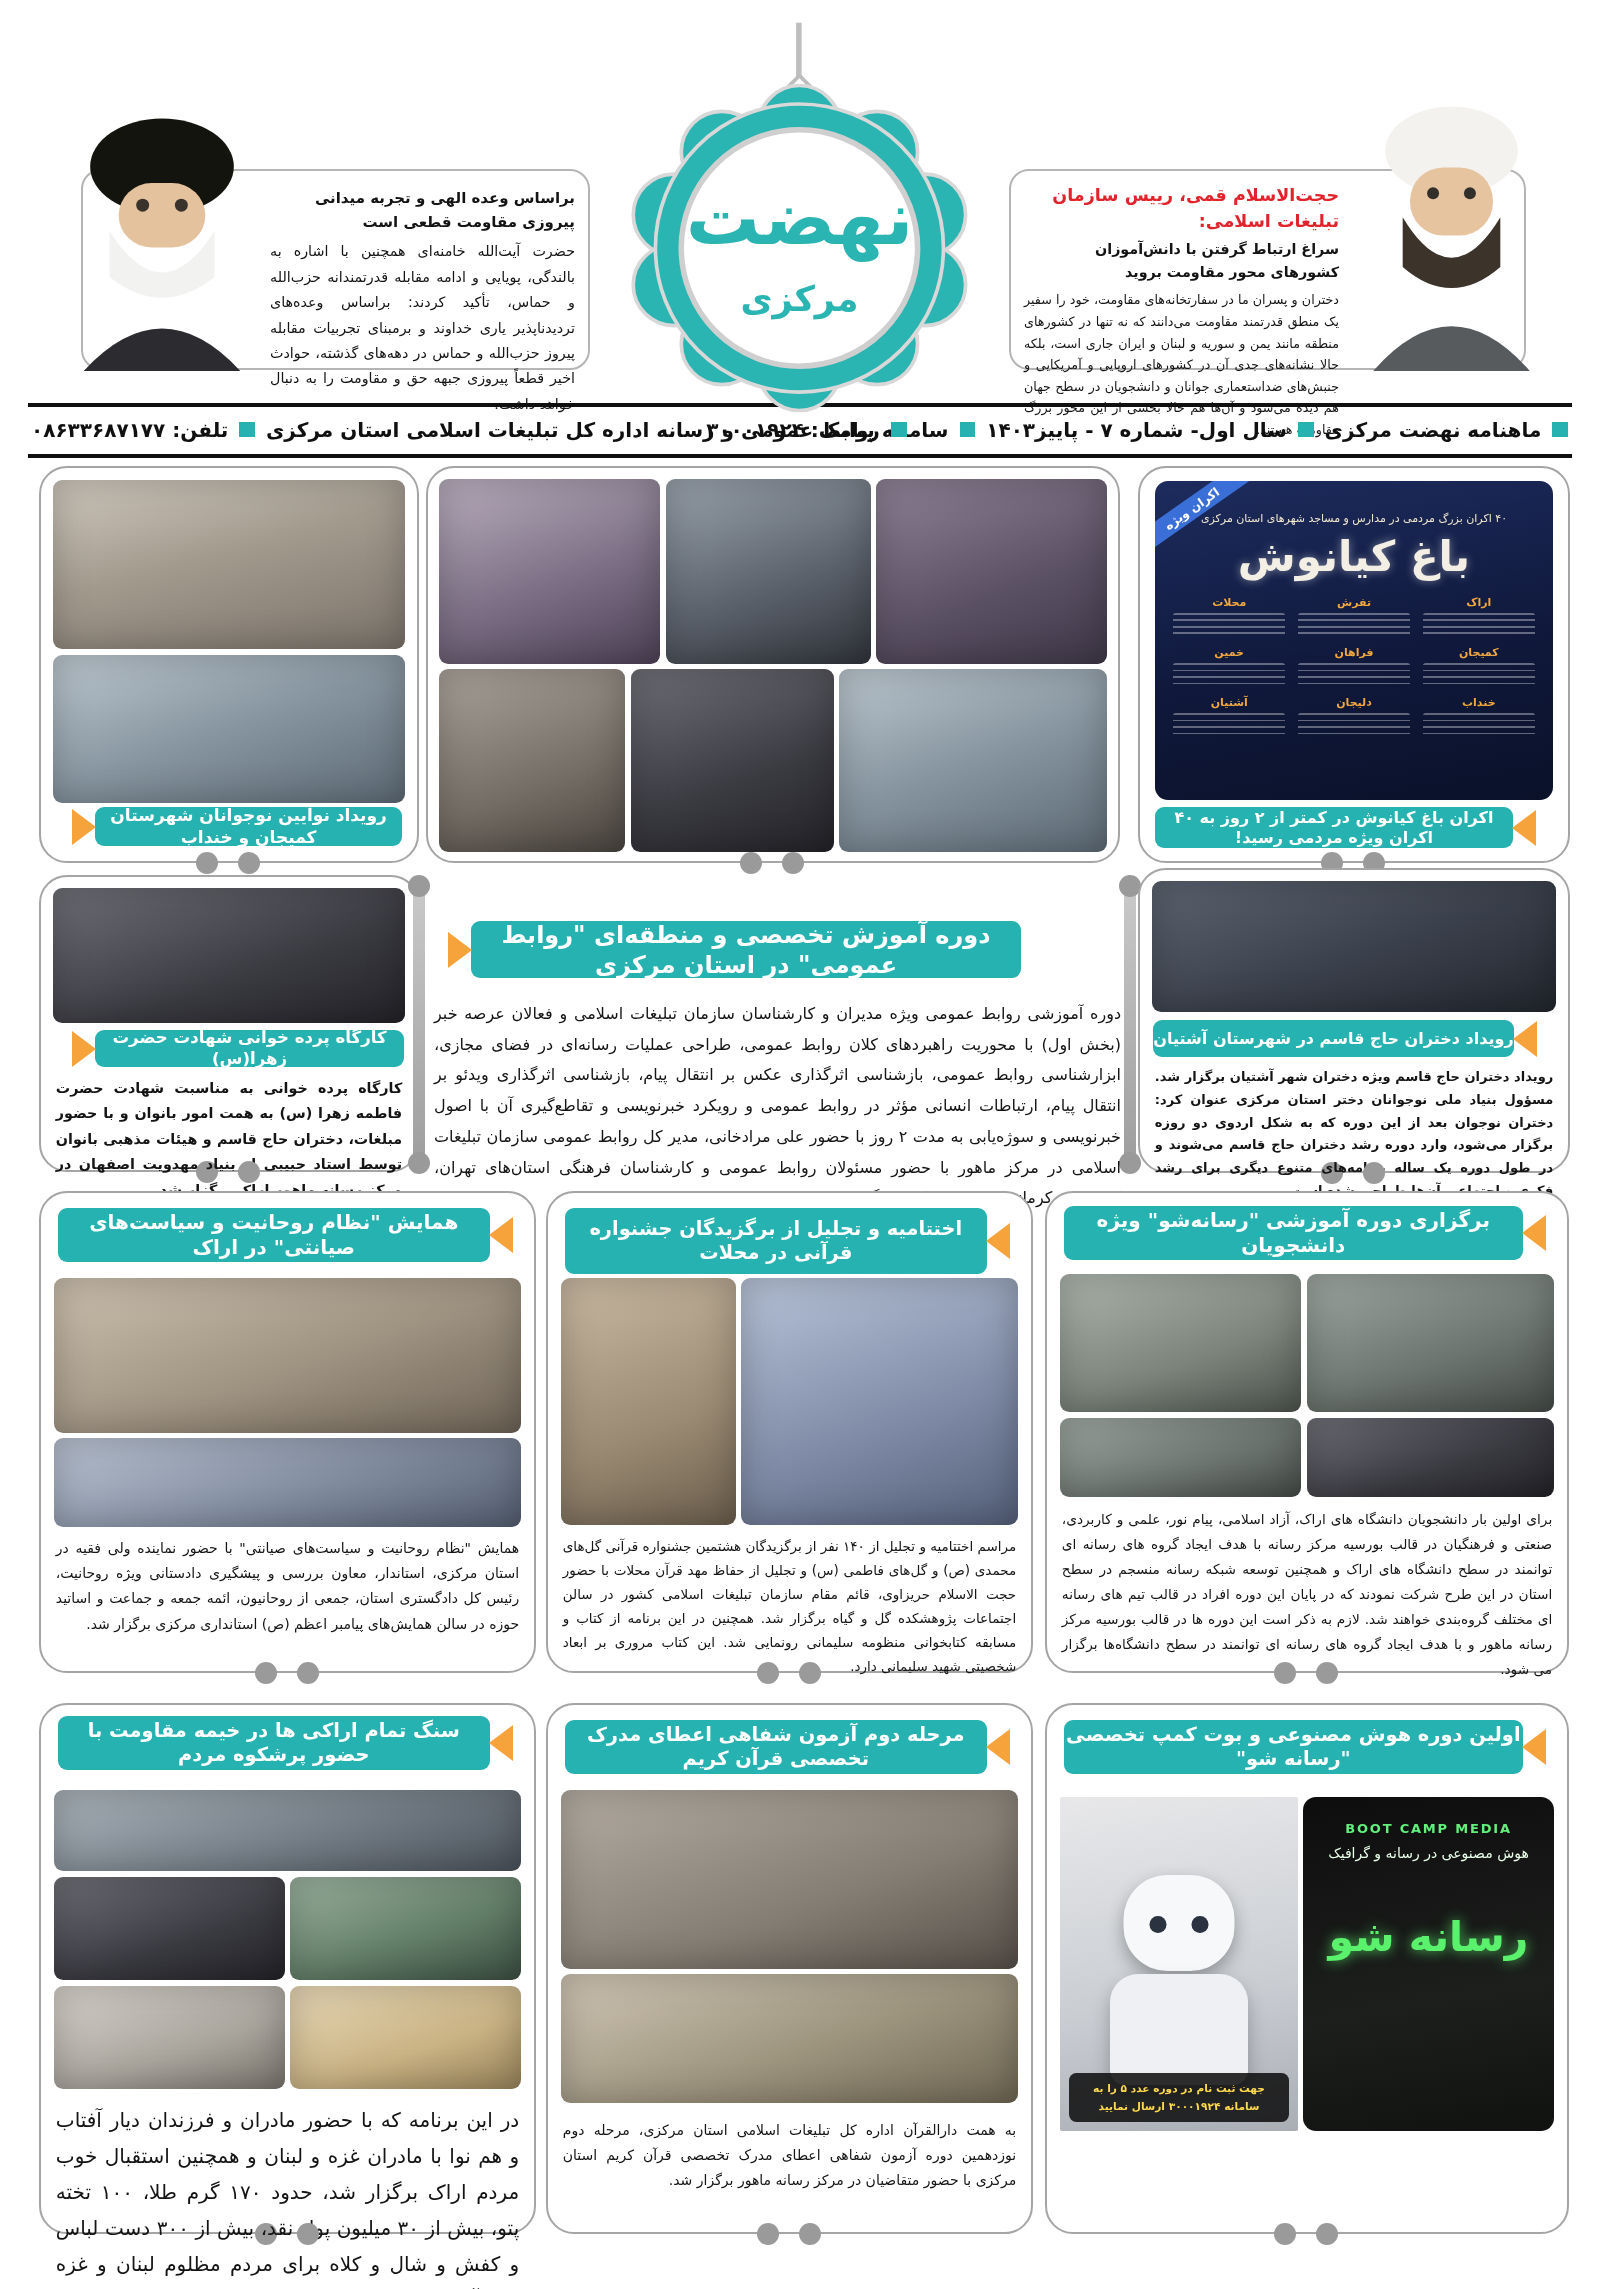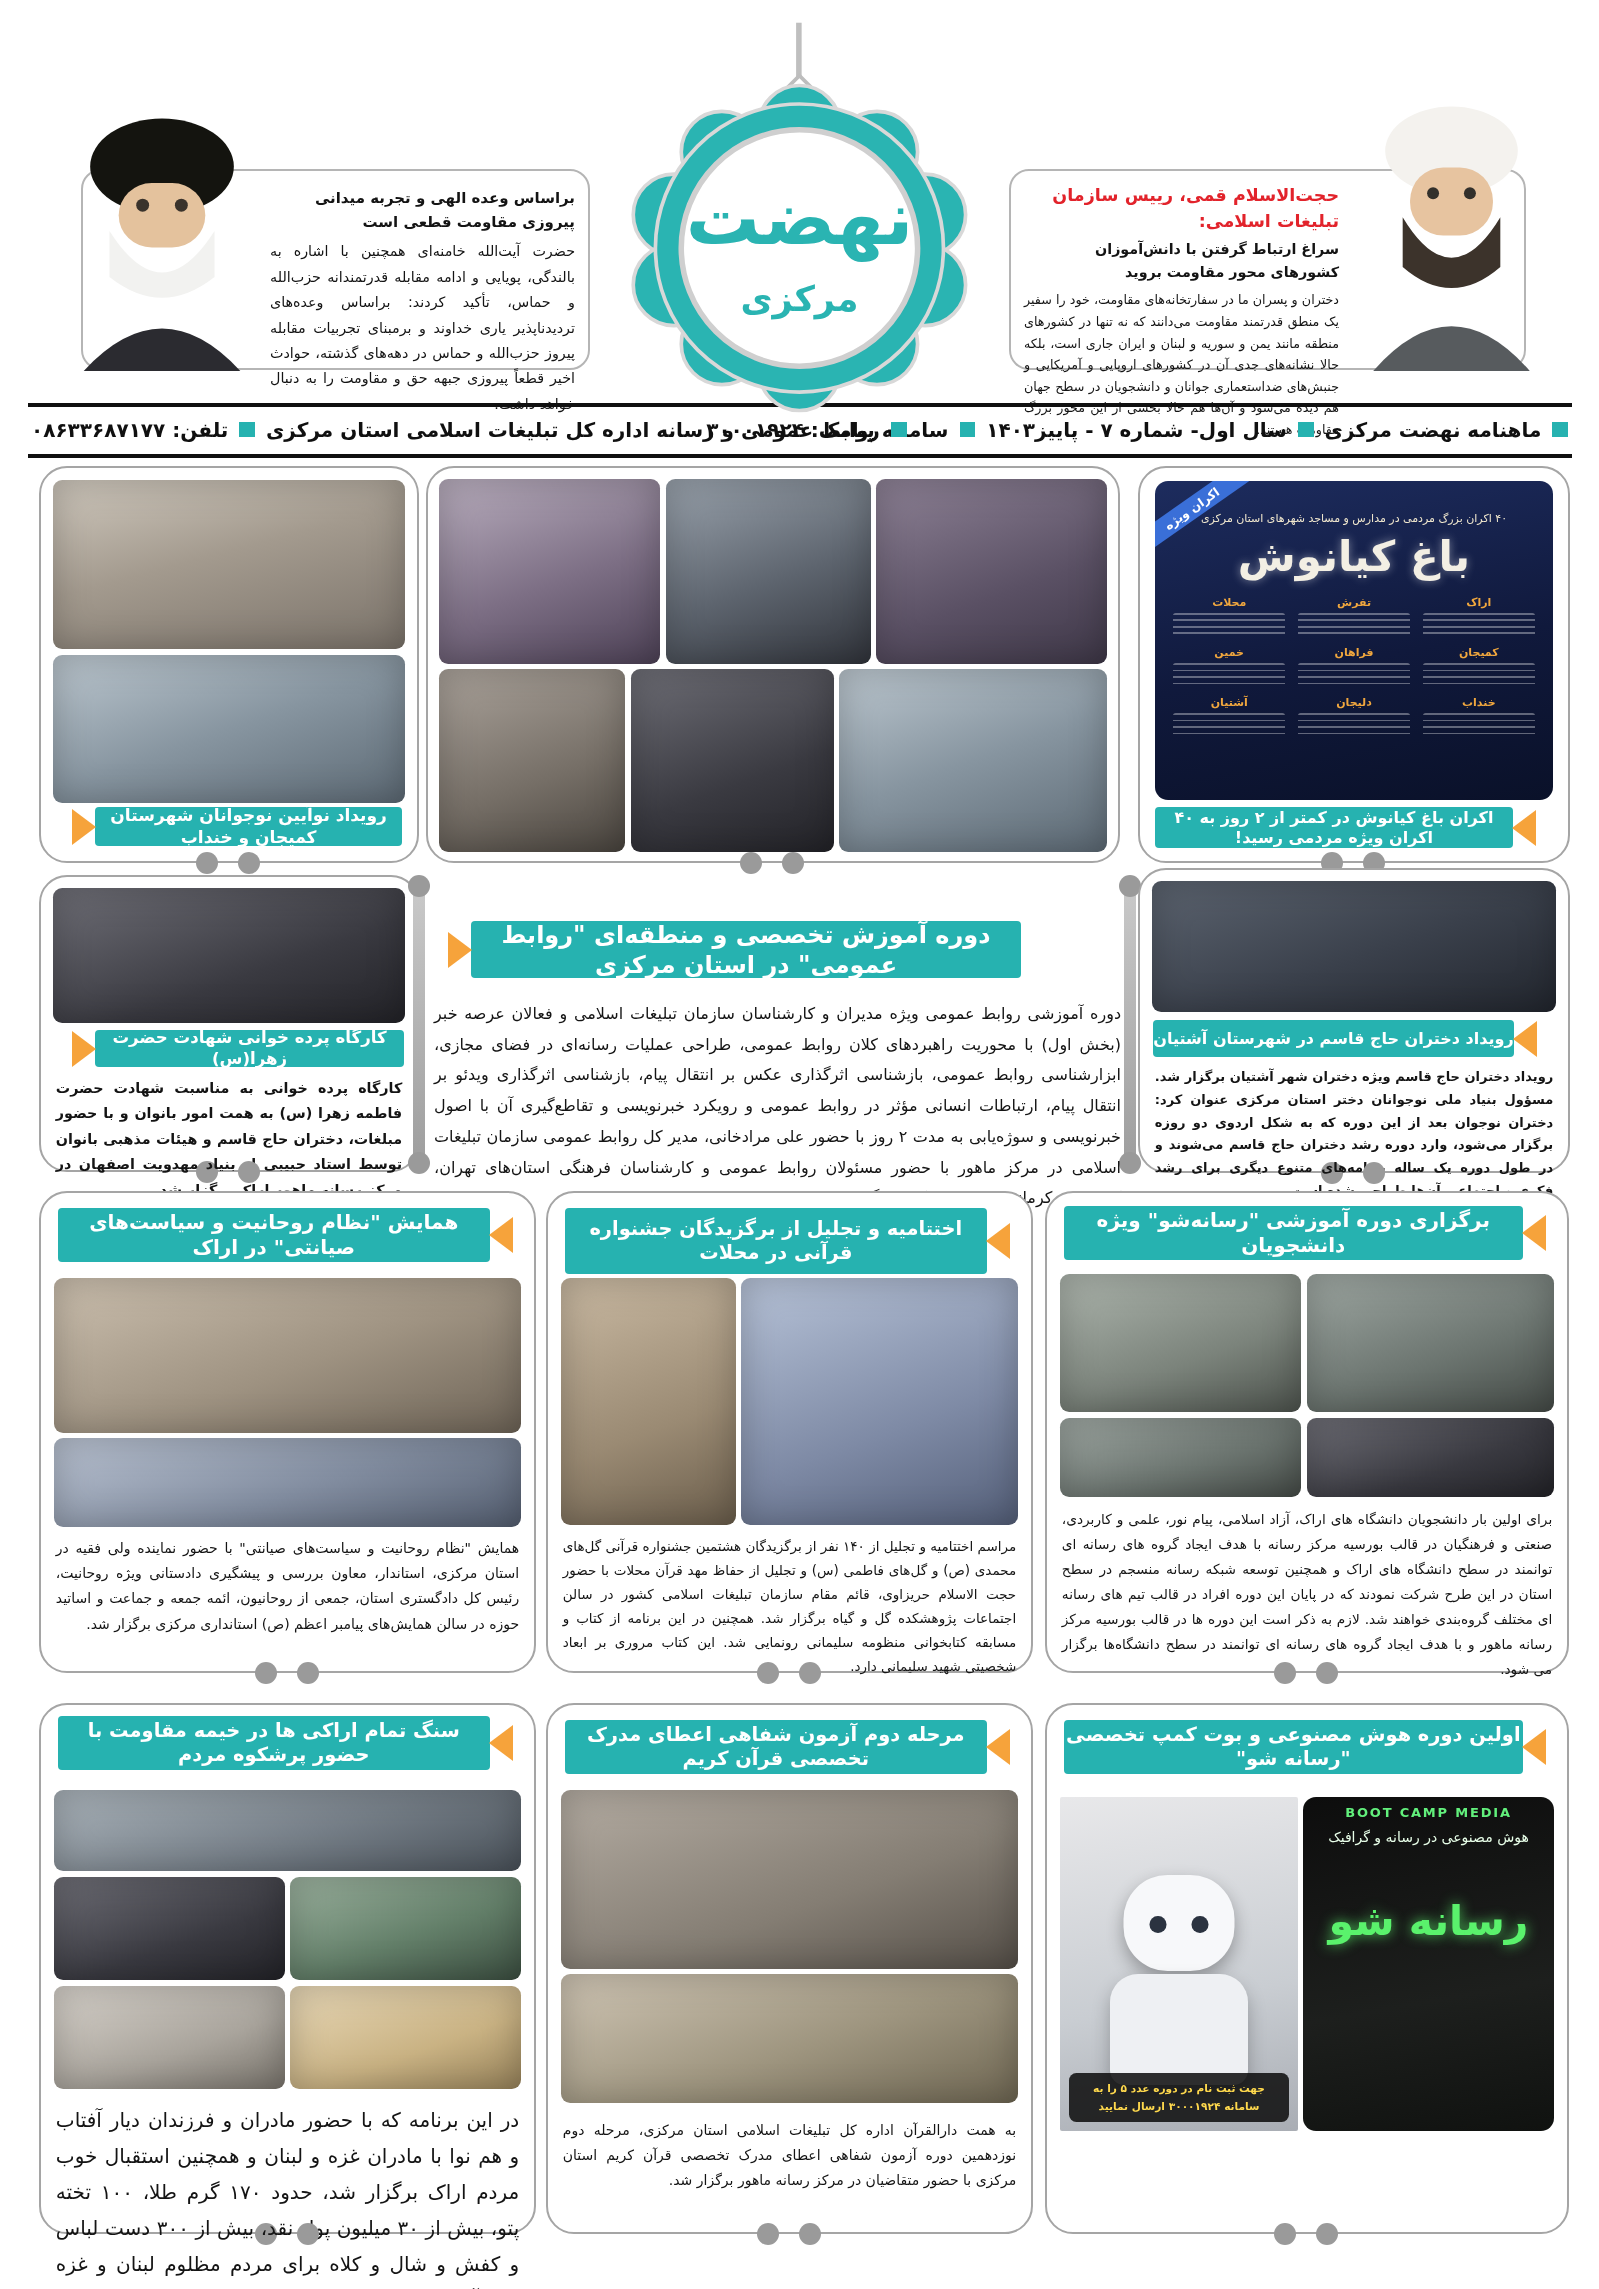--- a/index.html
+++ b/index.html
@@ -47,21 +47,21 @@
   .p-cert   {background:linear-gradient(160deg,#aeb6ae,#7b837b 60%,#4e544e);}
   .p-crowd  {background:linear-gradient(160deg,#aab3ba,#767f88 55%,#4a525a);}
   .p-green  {background:linear-gradient(160deg,#9db3a0,#64806a 55%,#3c4f41);}
   .p-gold   {background:linear-gradient(160deg,#e9d9b8,#c9b283 60%,#9a855c);}
   .p-rubble {background:linear-gradient(160deg,#d8d3cc,#a9a49c 60%,#7b766e);}
   .p-office {background:linear-gradient(160deg,#b4aca2,#847d73 60%,#565049);}
   .p-table  {background:linear-gradient(160deg,#cfc5b4,#9e957f 55%,#6f6753);}
   
   .bar{
     position:absolute;background:var(--teal);color:#fff;font-weight:700;
-    display:flex;align-items:center;justify-content:center;border-radius:4px;
+    display:flex;align-items:center;justify-content:center;border-radius:9px;
     text-align:center;line-height:1.25;
   }
   .tri-l::before{content:"";position:absolute;left:-23px;top:50%;transform:translateY(-50%);
     border-top:18.5px solid transparent;border-bottom:18.5px solid transparent;
     border-left:24px solid var(--orange);}
   .tri-r::after{content:"";position:absolute;right:-23px;top:50%;transform:translateY(-50%);
     border-top:18.5px solid transparent;border-bottom:18.5px solid transparent;
     border-right:24px solid var(--orange);}
   
   .body-txt{position:absolute;text-align:justify;color:var(--ink);}
@@ -90,21 +90,21 @@
   .poster-line{font-size:11px;color:#f2e9cf;text-align:center;margin-top:31px;padding:0 13px;}
   .poster-title{font-size:42px;font-weight:700;text-align:center;margin-top:7.4px;
     color:#f3efe4;text-shadow:0 0 9.2px rgba(255,255,255,.45);}
   .cities{display:grid;grid-template-columns:1fr 1fr 1fr;gap:9.2px 13px;padding:14.8px 18.5px 0;}
   .city{font-size:11px;font-weight:700;color:#f0a73e;text-align:center;}
   .city-lines{height:24px;margin-top:3.7px;border-radius:2.8px;
     background:repeating-linear-gradient(180deg,rgba(255,255,255,.35) 0 1.8px,transparent 1.8px 6.5px);}
   .poster-dark{position:absolute;border-radius:13px;overflow:hidden;
     background:linear-gradient(170deg,#0d0d0d,#1d1f1d 60%,#101210);color:#c9ffd2;}
   .neon-en{font-size:13px;letter-spacing:1.8px;color:#62f07c;text-align:center;
-    margin-top:8px;direction:ltr;font-weight:700;}
+    margin-top:24px;direction:ltr;font-weight:700;}
   .neon-sub{font-size:14px;color:#e8ffe9;text-align:center;margin-top:9.2px;font-weight:400;}
   .neon-big{font-size:41px;font-weight:700;color:#5af26c;text-align:center;margin-top:52px;
     text-shadow:0 0 13px rgba(90,242,108,.8);}
   .poster-robot{position:absolute;border-radius:2px;overflow:hidden;
     background:linear-gradient(170deg,#e8e8ea,#c9cdd2 60%,#a9adb4);}
   .robot-head{position:absolute;left:50%;top:78px;transform:translateX(-50%);
     width:111px;height:96px;background:#f7f8fa;border-radius:44px;
     box-shadow:0 7.4px 16.6px rgba(0,0,0,.3);}
   .robot-eye{position:absolute;top:41px;width:16.6px;height:16.6px;border-radius:50%;background:#2b3340;}
   .robot-body{position:absolute;left:50%;top:177px;transform:translateX(-50%);

